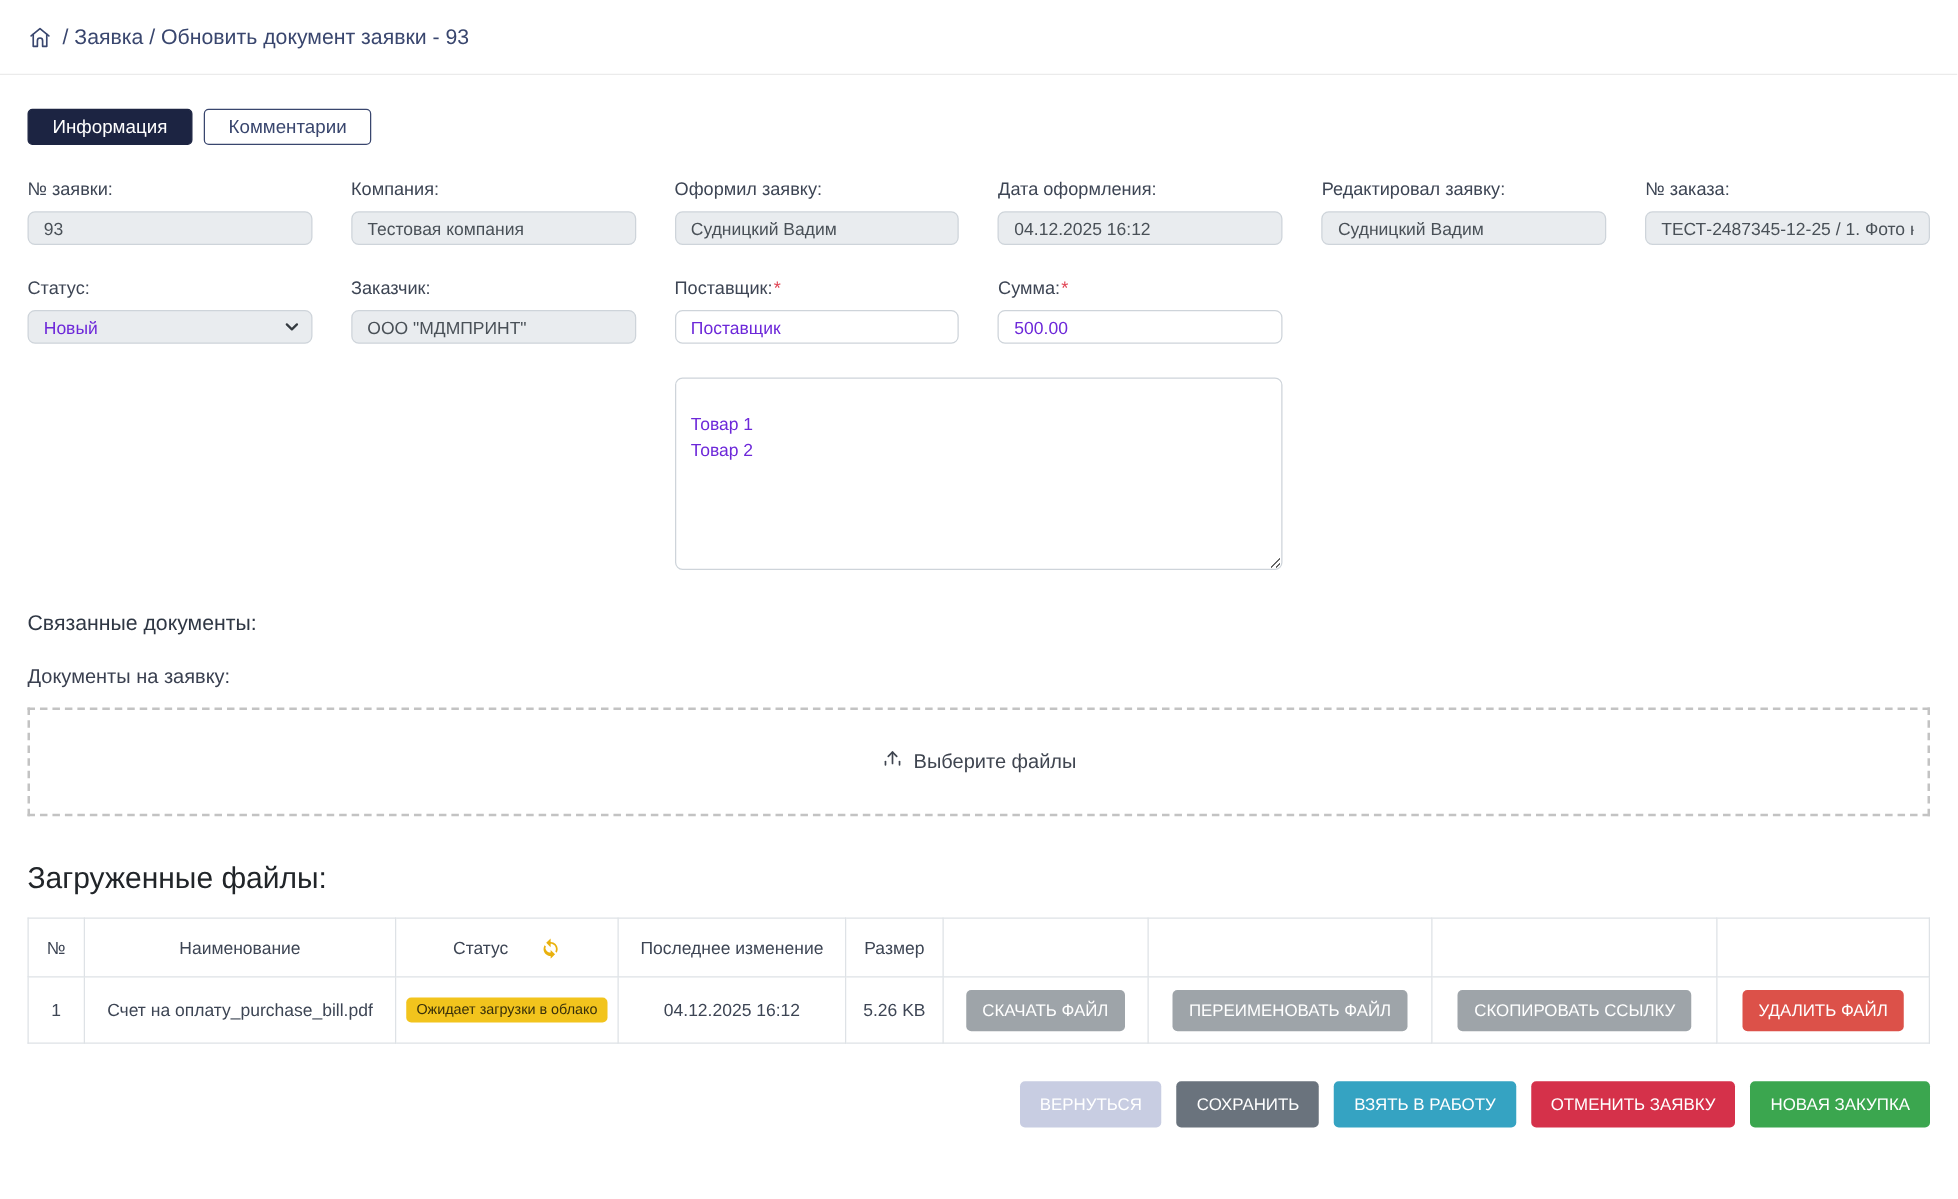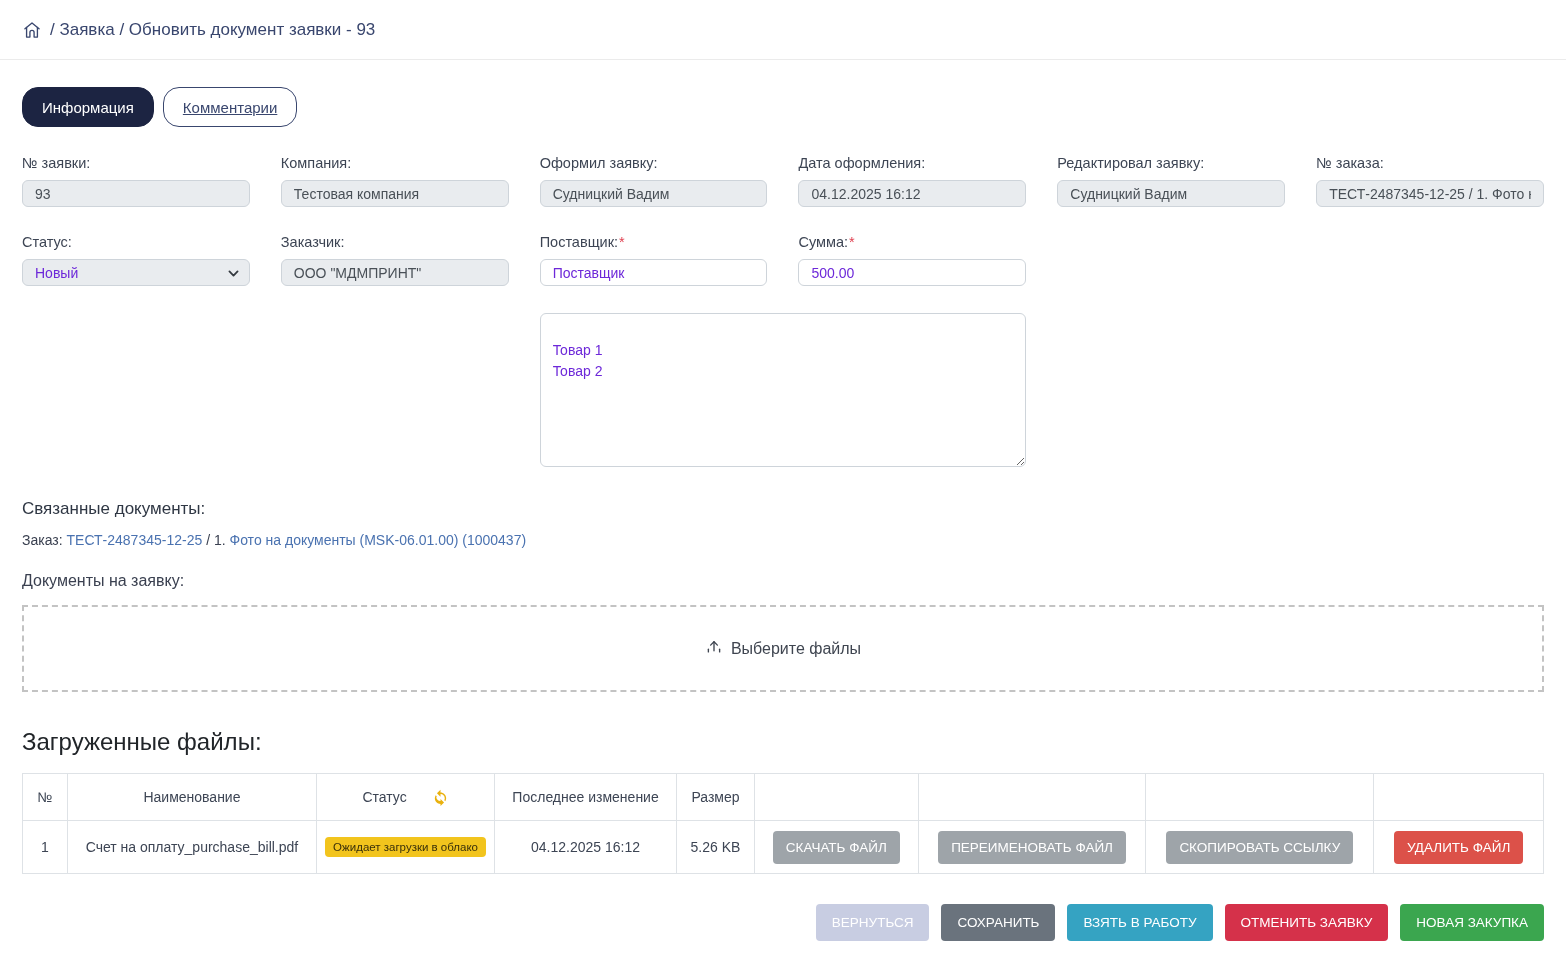--- a/index.html
+++ b/index.html
@@ -10,24 +10,24 @@
   .topbar { height: 60px; display: flex; align-items: center; padding: 0 22px;
     border-bottom: 1px solid #ebebeb; background: #fff; }
   .breadcrumb { display: flex; align-items: center; gap: 8px;
     color: #39466e; font-size: 17px; }
   .home-ic { width: 20px; height: 20px; display: inline-block; }
 
   .content { padding: 0 22px; }
 
   
   .tabs { display: flex; gap: 9px; margin-top: 27px; }
-  .tab { height: 40px; padding: 0 19px; display: flex; align-items: center;
-    font-size: 15px; border-radius: 16px; cursor: pointer; }
+  .tab { height: 29px; padding: 0 19px; display: flex; align-items: center;
+    font-size: 15px; border-radius: 4px; cursor: pointer; }
   .tab.active { background: #1c2442; color: #fff; border: 1px solid #1c2442; }
-  .tab.inactive { background: #fff; color: #39466e; border: 1px solid #39466e; text-decoration: underline; }
+  .tab.inactive { background: #fff; color: #39466e; border: 1px solid #39466e; }
 
   
   .form-grid { display: grid; grid-template-columns: repeat(6, 1fr);
     column-gap: 31px; margin-top: 28px; align-items: start; }
   .field { margin-bottom: 27px; }
   .field label { display: block; font-size: 14.5px; color: #3d4554; margin-bottom: 9px; }
   .req { color: #e04050; margin-left: 1px; }
   .ctrl { width: 100%; height: 27px; font-size: 14px; color: #6d28d9;
     padding: 0 12px; border: 1px solid #ced4da; border-radius: 6px;
     font-family: "Liberation Sans", sans-serif; background: #fff; }
@@ -154,26 +154,20 @@
       <label><span>Сумма:</span><span class="req">*</span></label>
       <input class="ctrl" value="500.00" style="">
     </div>
     <div class="field span2">
       <textarea class="ctrl" style="">Товар 1
 Товар 2</textarea>
     </div>
   </div>
 
   <div class="rel-head">Связанные документы:</div>
-  <div class="rel-line">
-    <span>Заказ:</span>
-    <a href="#">ТЕСТ-2487345-12-25</a>
-    <span>/ 1.</span>
-    <a href="#">Фото на документы (MSK-06.01.00) (1000437)</a>
-  </div>
 
   <div class="docs-label">Документы на заявку:</div>
 
   <div class="dropzone">
     <span>
       <svg width="18" height="18" viewBox="0 0 24 24" fill="none" stroke="#3f4550" stroke-width="1.8" stroke-linecap="round" stroke-linejoin="round">
         <path d="M12 17 V5"></path>
           <path d="M7.5 9.5 L12 5 L16.5 9.5"></path>
         <path d="M4.5 15 v3.5"></path>
           <path d="M19.5 15 v3.5"></path>

